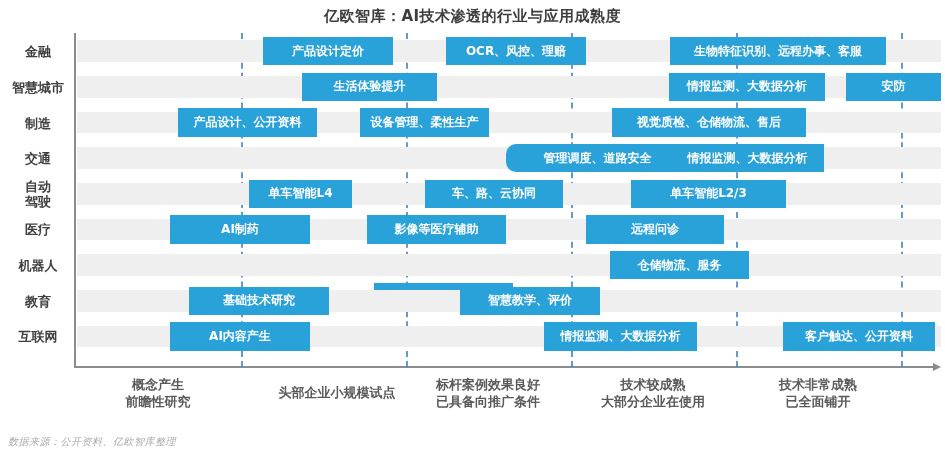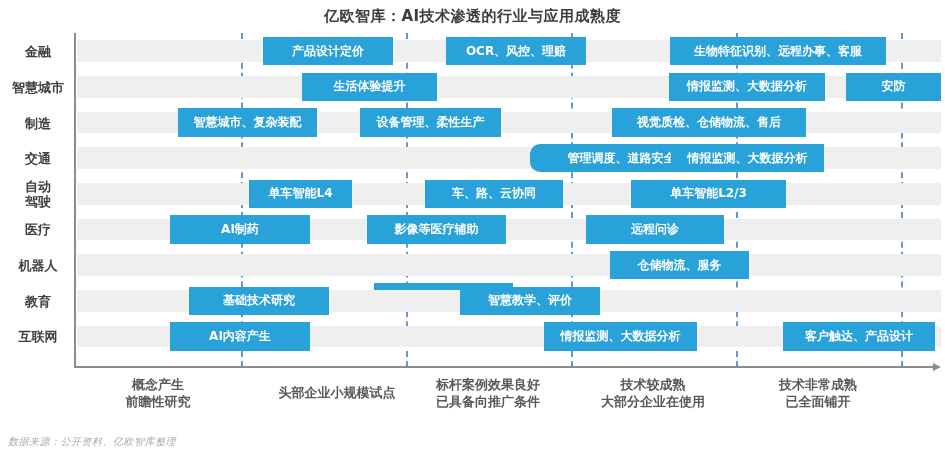--- a/index.html
+++ b/index.html
@@ -57,26 +57,26 @@
       <div class="bar" style="left: 263px; width: 130px; top: 37px;">产品设计定价</div>
       <div class="bar" style="left: 446px; width: 140px; top: 37px;">OCR、风控、理赔</div>
       <div class="bar" style="left: 670px; width: 216px; top: 37px;">生物特征识别、远程办事、客服</div>
       <div class="stripe" style="left: 77px; width: 864px; top: 76.05px;"></div>
       <div class="row-label" style="top: 86.85px;">智慧城市</div>
       <div class="bar" style="left: 302px; width: 135px; top: 72.65px;">生活体验提升</div>
       <div class="bar" style="left: 669px; width: 156px; top: 72.65px;">情报监测、大数据分析</div>
       <div class="bar" style="left: 846px; width: 95px; top: 72.65px;">安防</div>
       <div class="stripe" style="left: 77px; width: 864px; top: 111.7px;"></div>
       <div class="row-label" style="top: 122.5px;">制造</div>
-      <div class="bar" style="left: 178px; width: 139px; top: 108.3px;">智慧城市、复杂装配</div>
-      <div class="bar" style="left: 360px; width: 141px; top: 108.3px;">设备管理、柔性生产</div>
+      <div class="bar" style="left: 178px; width: 139px; top: 108.3px;">产品设计、公开资料</div>
+      <div class="bar" style="left: 360px; width: 129px; top: 108.3px;">设备管理、柔性生产</div>
       <div class="bar" style="left: 612px; width: 194px; top: 108.3px;">视觉质检、仓储物流、售后</div>
       <div class="stripe" style="left: 77px; width: 864px; top: 147.35px;"></div>
       <div class="row-label" style="top: 158.15px;">交通</div>
-      <div class="bar" style="left: 530px; width: 183px; top: 143.95px; border-radius: 10px;">管理调度、道路安全</div>
+      <div class="bar" style="left: 506px; width: 183px; top: 143.95px; border-radius: 10px;">管理调度、道路安全</div>
       <div class="bar" style="left: 671px; width: 153px; top: 143.95px;">情报监测、大数据分析</div>
       <div class="stripe" style="left: 77px; width: 864px; top: 183px;"></div>
       <div class="row-label" style="top: 193.8px;">自动
 驾驶</div>
       <div class="bar" style="left: 249px; width: 103px; top: 179.6px;">单车智能L4</div>
       <div class="bar" style="left: 425px; width: 138px; top: 179.6px;">车、路、云协同</div>
       <div class="bar" style="left: 631px; width: 155px; top: 179.6px;">单车智能L2/3</div>
       <div class="stripe" style="left: 77px; width: 864px; top: 218.65px;"></div>
       <div class="row-label" style="top: 229.45px;">医疗</div>
       <div class="bar" style="left: 170px; width: 140px; top: 215.25px;">AI制药</div>
@@ -87,21 +87,21 @@
       <div class="bar" style="left: 374px; width: 139px; top: 250.9px; margin-top: 32px;">生产过程机械臂等</div>
       <div class="bar" style="left: 610px; width: 139px; top: 250.9px;">仓储物流、服务</div>
       <div class="stripe" style="left: 77px; width: 864px; top: 289.95px;"></div>
       <div class="row-label" style="top: 300.75px;">教育</div>
       <div class="bar" style="left: 148px; width: 140px; top: 286.55px; margin-left: 41px;">基础技术研究</div>
       <div class="bar" style="left: 460px; width: 140px; top: 286.55px;">智慧教学、评价</div>
       <div class="stripe" style="left: 77px; width: 864px; top: 325.6px;"></div>
       <div class="row-label" style="top: 336.4px;">互联网</div>
       <div class="bar" style="left: 170px; width: 140px; top: 322.2px;">AI内容产生</div>
       <div class="bar" style="left: 544px; width: 153px; top: 322.2px;">情报监测、大数据分析</div>
-      <div class="bar" style="left: 783px; width: 152px; top: 322.2px;">客户触达、产品设计</div>
+      <div class="bar" style="left: 783px; width: 152px; top: 322.2px;">客户触达、公开资料</div>
       <div class="stage-label" style="left: 158px;">概念产生
 前瞻性研究</div>
       <div class="stage-label single" style="left: 337px;">头部企业小规模试点</div>
       <div class="stage-label" style="left: 488px;">标杆案例效果良好
 已具备向推广条件</div>
       <div class="stage-label" style="left: 653px;">技术较成熟
 大部分企业在使用</div>
       <div class="stage-label" style="left: 818px;">技术非常成熟
 已全面铺开</div>
     </div>

